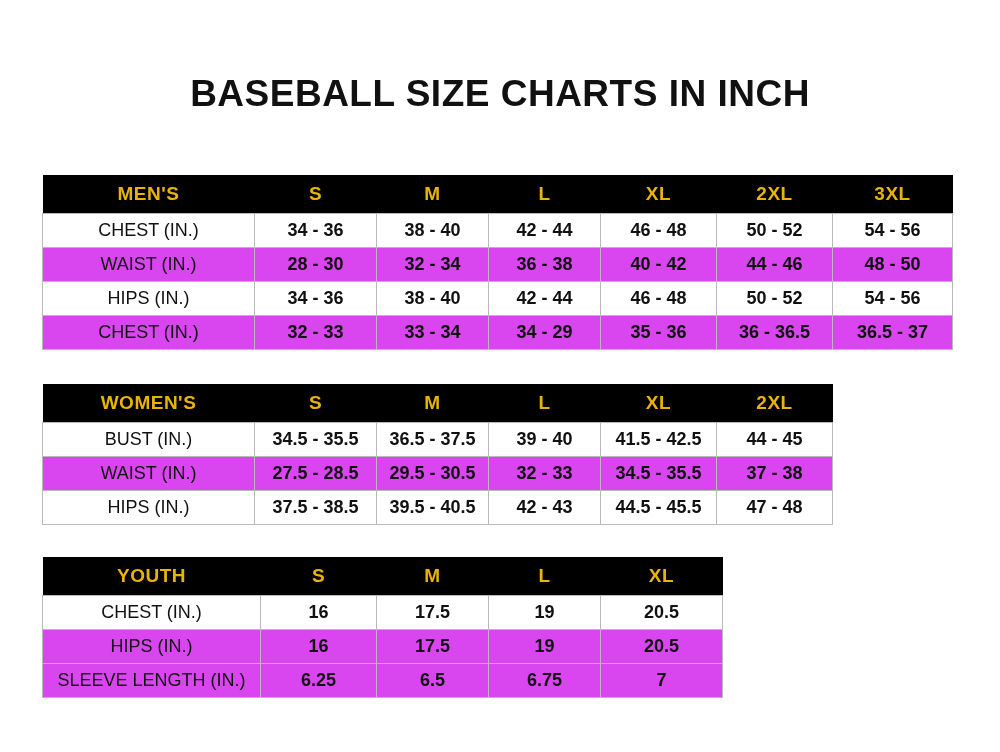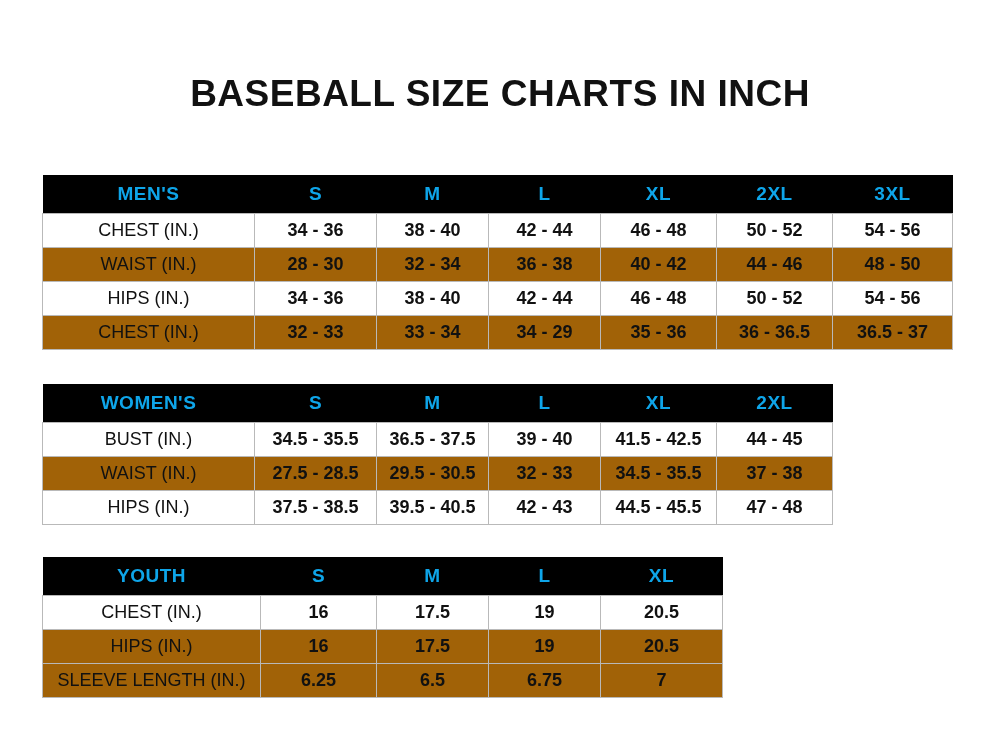--- a/index.html
+++ b/index.html
@@ -39,38 +39,38 @@
     border-collapse: collapse;
     table-layout: fixed;
     font-size: 18px;
   }
   table.t-men { width: 910px; }
   table.t-women { width: 790px; }
   table.t-youth { width: 680px; }
 
   thead th {
     background: #000000;
-    color: #0ea5e9;
+    color: #eab308;
     font-weight: bold;
     font-size: 19px;
     padding: 8px 4px;
     border: none;
     letter-spacing: 0.5px;
   }
   tbody td {
     border: 1px solid #b9b9b9;
     text-align: center;
     font-weight: bold;
     font-size: 18px;
     padding: 6px 4px;
     color: #111111;
     background: #ffffff;
   }
   tbody tr.alt td {
-    background: #a16207;
+    background: #d946ef;
   }
   tbody td.rowhead {
     font-weight: normal;
     text-align: center;
   }
   .spacer-lg { height: 34px; }
   .spacer-md { height: 32px; }
 </style>
 </head>
 <body>

